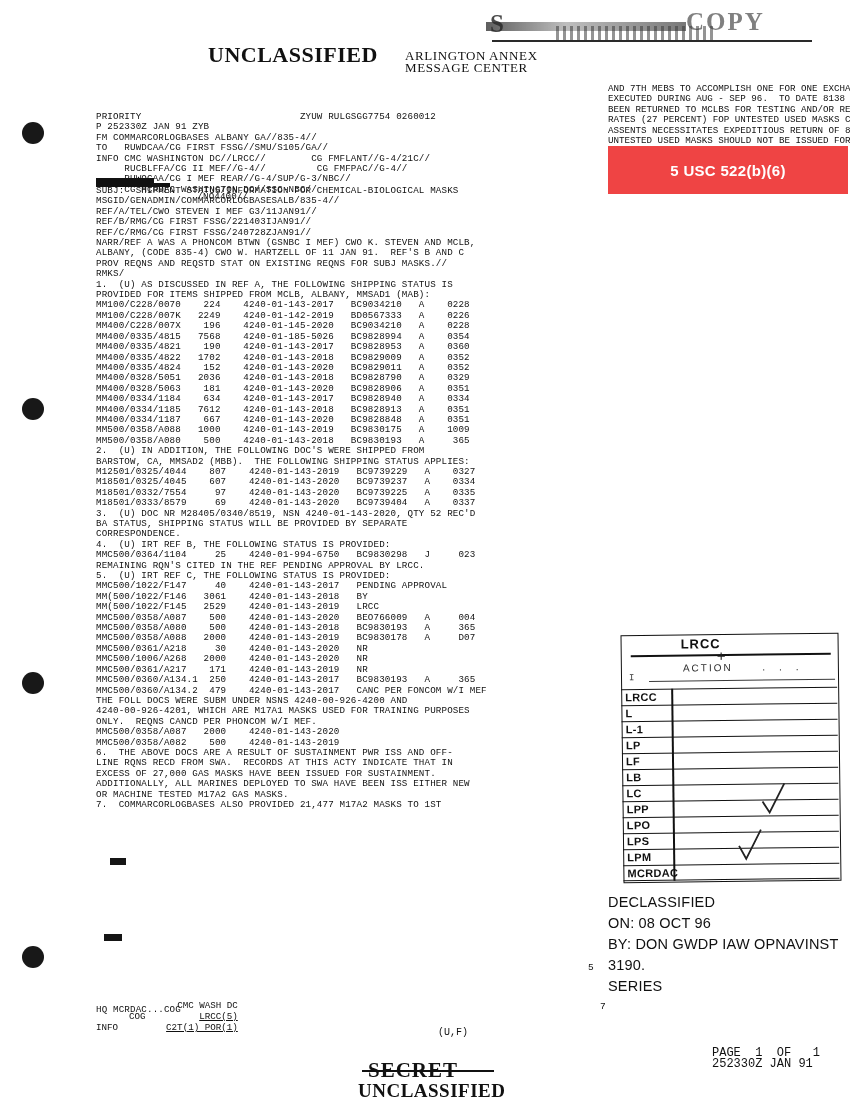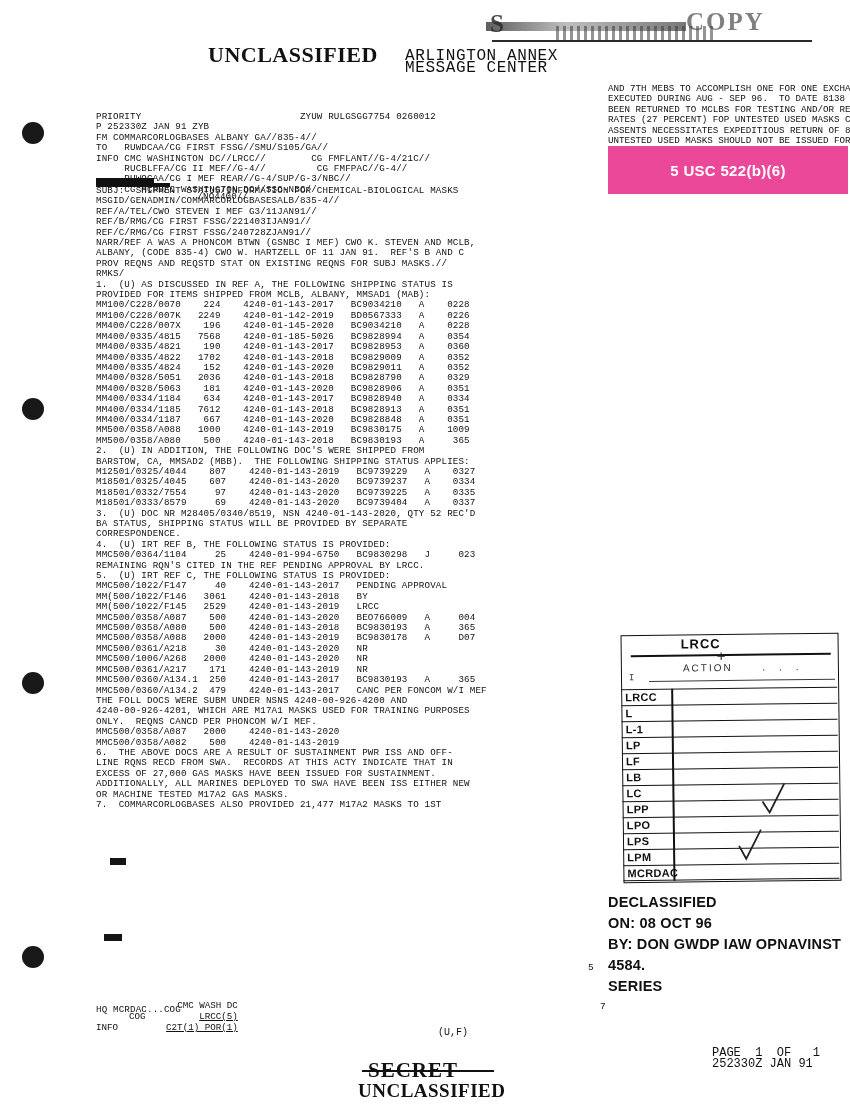--- a/index.html
+++ b/index.html
@@ -61,22 +61,22 @@
     position: absolute;
     left: 208px; top: 42px;
     font-family: "Liberation Serif", serif;
     font-weight: bold;
     font-size: 22px;
     letter-spacing: .5px;
   }
   .annex-block {
     position: absolute;
     left: 405px; top: 50px;
-    font-family: Liberation Mono, monospace;
-    font-size: 16px;
+    font-family: Liberation Serif, serif;
+    font-size: 13px;
     line-height: 12px;
     letter-spacing: .6px;
   }
 
   
   .hole {
     position: absolute;
     width: 22px; height: 22px;
     border-radius: 50%;
     background: #181818;
@@ -109,21 +109,21 @@
     background: #111;
   }
   .rb1 { left: 96px; top: 178px; width: 58px; height: 8px; }
   .rb2 { left: 96px; top: 183px; width: 74px; height: 4px; }
 
   
   .exempt-box {
     position: absolute;
     left: 608px; top: 146px;
     width: 240px; height: 48px;
-    background: #ec4899;
+    background: #ef4444;
     color: #fff;
     font-family: "Liberation Sans", sans-serif;
     font-weight: bold;
     font-size: 15px;
     display: flex;
     align-items: center;
     justify-content: center;
     letter-spacing: .3px;
   }
 
@@ -222,21 +222,21 @@
     left: 20px; top: 40px;
     font-size: 9px;
     color: #333;
   }
 
   
   .declass {
     position: absolute;
     left: 608px; top: 892px;
     font-family: "Liberation Sans", sans-serif;
-    font-weight: bold;
+    font-weight: normal;
     font-size: 14.5px;
     line-height: 21px;
     letter-spacing: .2px;
     color: #111;
   }
 
   
   .foot-left {
     position: absolute;
     left: 96px; top: 1000px;
@@ -477,21 +477,21 @@
       <path d="M2 20 L9 31 L24 2" stroke="#222" stroke-width="1.8" fill="none"></path>
     </svg>
     <svg class="mark-check2" viewBox="0 0 26 34">
       <path d="M2 18 L9 31 L24 2" stroke="#222" stroke-width="1.8" fill="none"></path>
     </svg>
   </div>
 
   <div class="declass">
     <div>DECLASSIFIED</div>
     <div>ON: 08 OCT 96</div>
-    <div>BY: DON GWDP IAW OPNAVINST 4584.</div>
+    <div>BY: DON GWDP IAW OPNAVINST 3190.</div>
     <div>SERIES</div>
   </div>
 
   <div class="foot-left">CMC WASH DC
 COG   <span class="foot-underline">LRCC(5)</span>
 INFO  <span class="foot-underline">C2T(1) POR(1)</span></div>
 
   <div class="num5">5</div>
   <div class="num7">7</div>
   <div class="uf">(U,F)</div>

